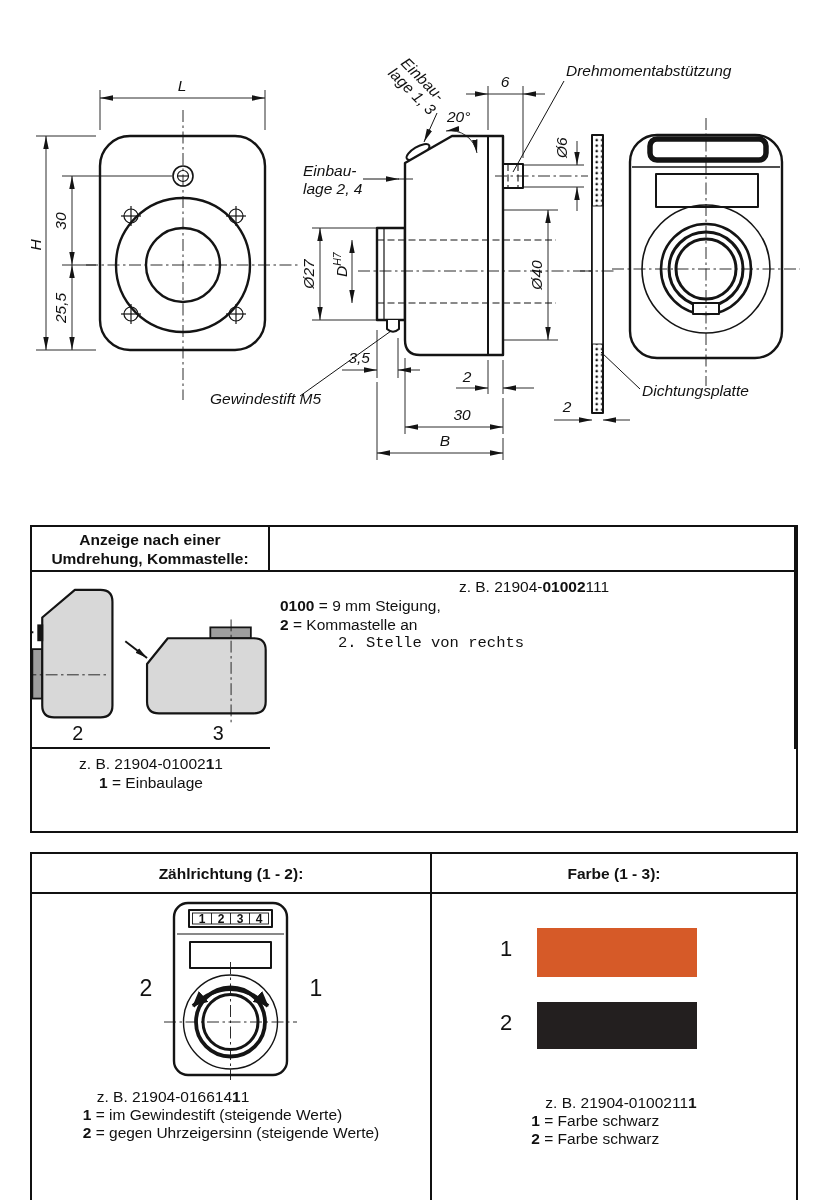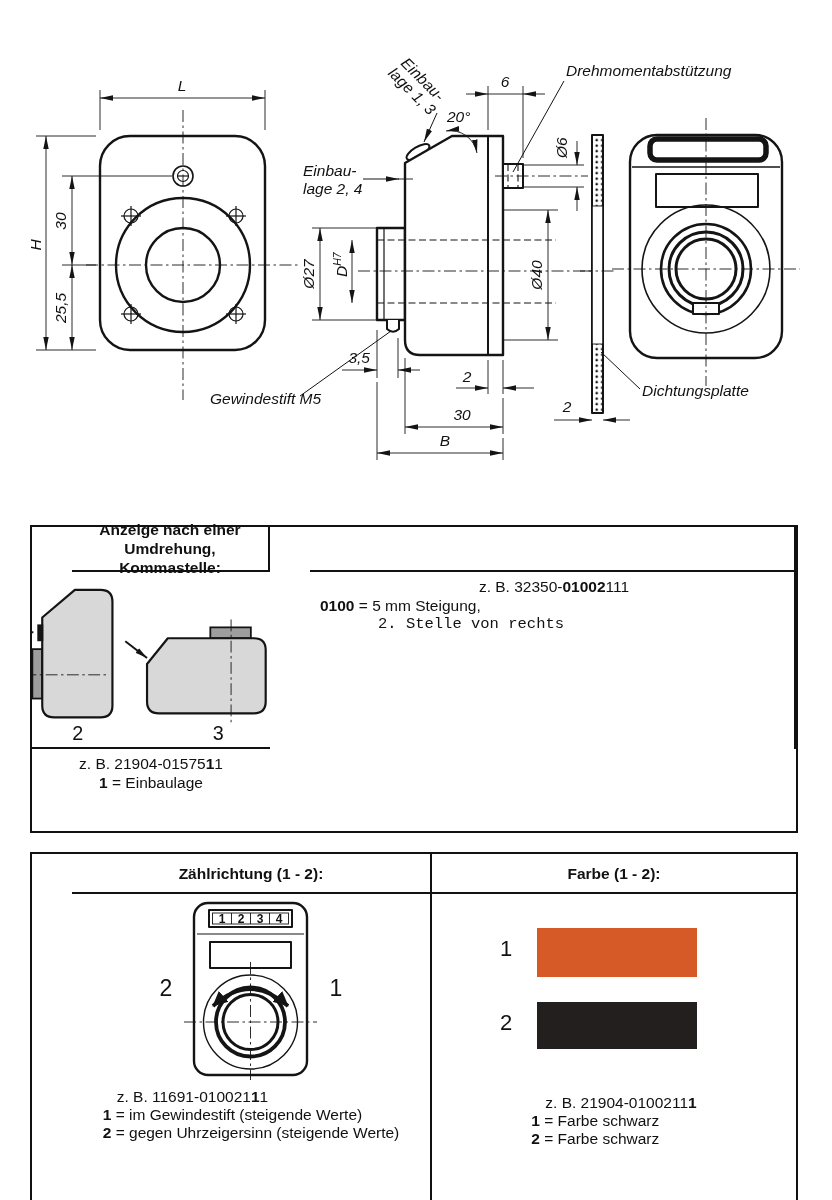--- a/index.html
+++ b/index.html
@@ -15,21 +15,21 @@
   .nf{fill:none;}
   .fw{fill:#fff;}
   .cl{stroke:#141414;stroke-width:0.9;stroke-dasharray:12 3.5 2.5 3.5;fill:none;}
   .dsh{stroke:#141414;stroke-width:1.1;stroke-dasharray:7 3.5;fill:none;}
   .dim{stroke:#141414;stroke-width:0.9;fill:none;}
   .ldr{stroke:#141414;stroke-width:1;fill:none;}
   
   .tbl{position:absolute;border:2.5px solid #111;background:#fff;display:grid;box-sizing:border-box;}
   .tbl1{left:30px;top:525px;width:768px;height:308px;grid-template-columns:238px 1fr;grid-template-rows:45px 177px 1fr;}
   .tbl2{left:30px;top:852px;width:768px;height:360px;grid-template-columns:400px 1fr;grid-template-rows:40px 1fr;}
-  .bR{border-right:2px solid #111;margin-left:40px;}
+  .bR{border-right:2px solid #111;}
   .bB{border-bottom:2px solid #111;}
   .hc{display:flex;flex-direction:column;justify-content:center;align-items:center;font-weight:bold;font-size:15.5px;line-height:19px;text-align:center;}
   .cc{position:relative;display:flex;flex-direction:column;align-items:center;overflow:hidden;}
   .nc{font-size:15.5px;line-height:19px;padding-top:5px;overflow:hidden;}
   .nc .cn{text-align:center;}
   .nc .ind{margin-left:58px;font-family:Liberation Mono, monospace;}
   .nc1L{padding-left:10px;padding-right:6px;}
   .noteblk{font-size:15.5px;line-height:18px;width:fit-content;margin:0 auto;text-align:left;}
   .noteblk .l1{margin-left:14px;}
   
@@ -322,33 +322,34 @@
           <path class="sil" d="M 439,20 H 487 Q 499,20 499,32 V 133 Q 499,145 487,145 H 458 L 427,116 V 32 Q 427,20 439,20 Z"></path>
           <rect x="422" y="96" width="6" height="14" fill="#141414"></rect>
           <line class="cl" x1="410" y1="57" x2="506" y2="57"></line>
           <line class="aw" x1="392" y1="103" x2="418" y2="103" marker-end="url(#ar2)"></line>
           <text class="num" x="470" y="170" text-anchor="middle">4</text>
         </g>
       </svg>
     </div>
 
     <div class="nc nc1L bR">
-      <div class="cn"><span>z. B. 32350-</span><b>01002</b><span>111</span></div>
-      <div><b>0100</b><span> = 5 mm Steigung,</span></div>
+      <div class="cn"><span>z. B. 21904-</span><b>01002</b><span>111</span></div>
+      <div><b>0100</b><span> = 9 mm Steigung,</span></div>
+      <div><b>2</b><span> = Kommastelle an</span></div>
       <div class="ind">2. Stelle von rechts</div>
     </div>
     <div class="nc">
-      <div class="cn"><span>z. B. 21904-01575</span><b>1</b><span>1</span></div>
+      <div class="cn"><span>z. B. 21904-01002</span><b>1</b><span>1</span></div>
       <div class="cn"><b>1</b><span> = Einbaulage</span></div>
     </div>
   </div>
 
   <div class="tbl tbl2">
     <div class="hc bR bB">Zählrichtung (1 - 2):</div>
-    <div class="hc bB">Farbe (1 - 2):</div>
+    <div class="hc bB">Farbe (1 - 3):</div>
 
     <div class="cc bR">
       <svg width="210" height="182" viewBox="0 0 210 182" style="margin-top:6px;">
         <defs>
           <marker id="ar3" viewBox="0 0 4 4" refX="3.6" refY="2" markerWidth="4.2" markerHeight="4.2" markerUnits="strokeWidth" orient="auto-start-reverse">
             <path d="M0,0.2 L3.8,2 L0,3.8 Z" fill="#141414"></path>
           </marker>
         </defs>
         <rect class="s24 fw" x="48" y="3" width="113" height="172" rx="14"></rect>
         <g>
@@ -369,21 +370,21 @@
           <circle class="nf" stroke="#141414" stroke-width="3.8" cx="104.5" cy="122" r="34.5"></circle>
           <circle class="nf" stroke="#141414" stroke-width="3" cx="104.5" cy="122" r="27.5"></circle>
           <line class="cl" x1="104.5" y1="62" x2="104.5" y2="180"></line>
           <line class="cl" x1="38" y1="122" x2="171" y2="122"></line>
         </g>
         <path d="M 67,106 Q 104.5,72 142,106" fill="none" stroke="#141414" stroke-width="3.8" marker-start="url(#ar3)" marker-end="url(#ar3)"></path>
         <text x="20" y="96" text-anchor="middle" font-size="23">2</text>
         <text x="190" y="96" text-anchor="middle" font-size="23">1</text>
       </svg>
       <div class="noteblk" style="margin-top:6px;">
-        <div class="l1"><span>z. B. 11691-010021</span><b>1</b><span>1</span></div>
+        <div class="l1"><span>z. B. 21904-016614</span><b>1</b><span>1</span></div>
         <div><b>1</b><span> = im Gewindestift (steigende Werte)</span></div>
         <div><b>2</b><span> = gegen Uhrzeigersinn (steigende Werte)</span></div>
       </div>
     </div>
 
     <div class="cc">
       <svg width="336" height="150" viewBox="0 0 336 150" style="margin-top:14px;align-self:flex-start;">
         <text x="74" y="48" text-anchor="middle" font-size="22">1</text>
         <rect x="105" y="20" width="160" height="49" fill="#d65a28"></rect>
         <text x="74" y="122" text-anchor="middle" font-size="22">2</text>

